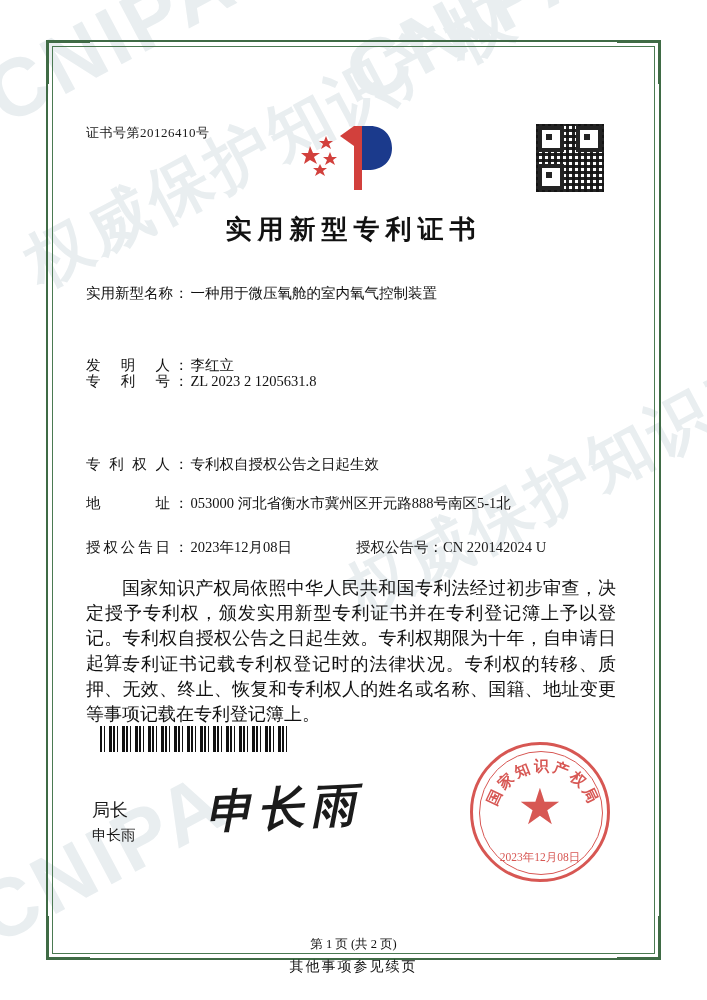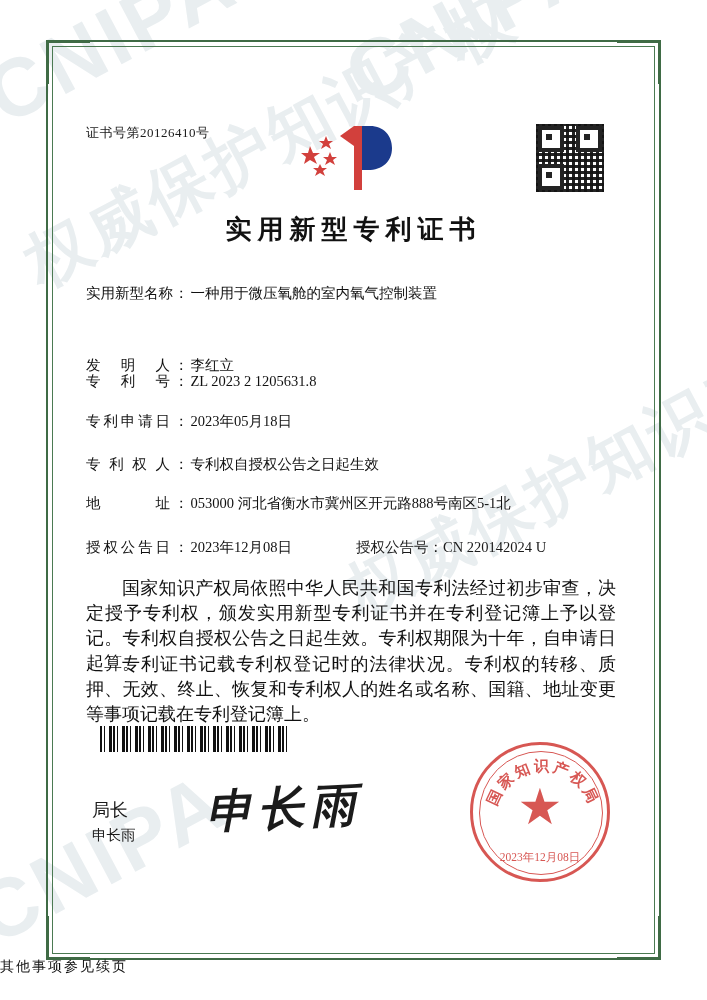--- a/index.html
+++ b/index.html
@@ -305,21 +305,21 @@
     width: 707px;
     text-align: center;
     font-size: 12.5px;
     color: #111;
   }
   .footer-note {
     position: absolute;
     left: 0;
     top: 958px;
     width: 707px;
-    text-align: left;
+    text-align: center;
     font-size: 14px;
     letter-spacing: 2px;
     color: #111;
   }
 </style>
 </head>
 <body>
 
 <div class="watermark-layer">
   <div class="wm" style="left:-30px; top:60px; font-size:82px;">CNIPA</div>
@@ -375,23 +375,20 @@
   </div>
 
   <div class="field f-inv">
     <span class="lbl">发明人</span><span class="sep">：</span><span class="val">李红立</span>
   </div>
 
   <div class="field f-pnum">
     <span class="lbl">专利号</span><span class="sep">：</span><span class="val">ZL 2023 2 1205631.8</span>
   </div>
 
-  <div class="field f-appd">
-    <span class="lbl">专利申请日</span><span class="sep">：</span><span class="val">2023年05月18日</span>
-  </div>
 
   <div class="field f-owner">
     <span class="lbl">专利权人</span><span class="sep">：</span><span class="val">专利权自授权公告之日起生效</span>
   </div>
 
   <div class="field f-addr">
     <span class="lbl">地址</span><span class="sep">：</span><span class="val">053000 河北省衡水市冀州区开元路888号南区5-1北</span>
   </div>
 
   <div class="field f-grant">
@@ -418,15 +415,16 @@
         <path id="arcpath" d="M 22 74 A 48 48 0 0 1 118 74" fill="none"></path>
       </defs>
       <text>
         <textPath href="#arcpath" startOffset="50%" text-anchor="middle">国家知识产权局</textPath>
       </text>
     </svg>
     <div class="seal-star">★</div>
     <div class="seal-date">2023年12月08日</div>
   </div>
 
+  <div class="page-no">第 1 页 (共 2 页)</div>
   <div class="footer-note">其他事项参见续页</div>
 
 </div>
 
 </body></html>

